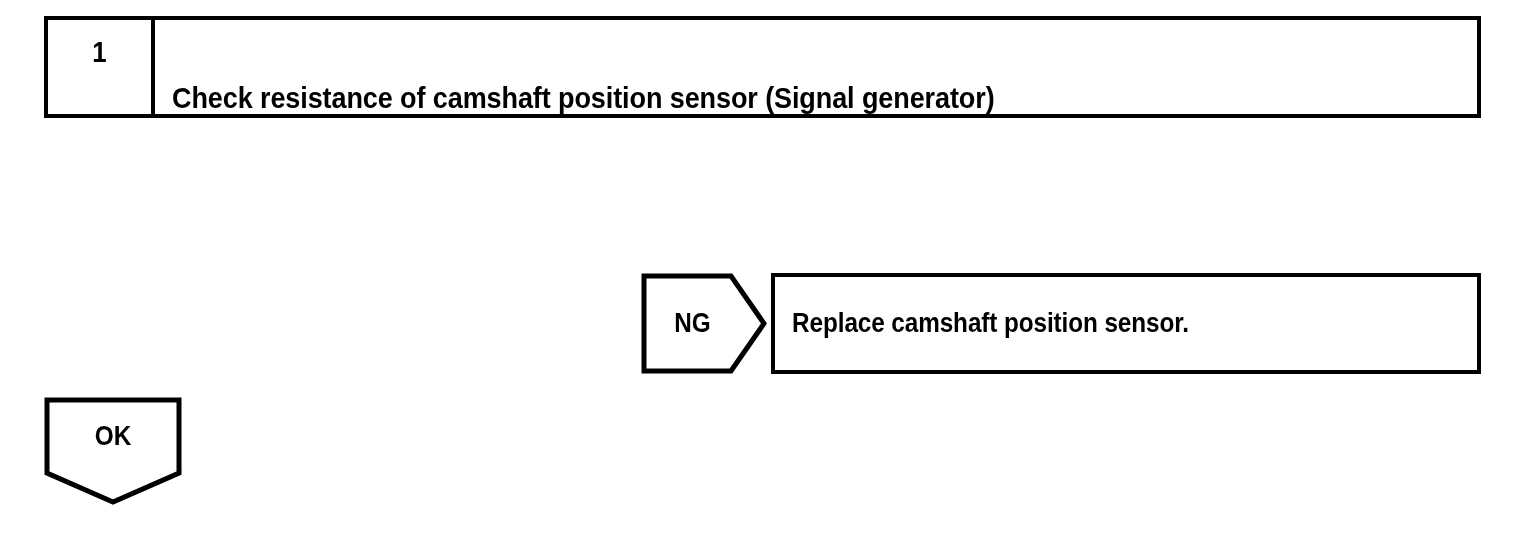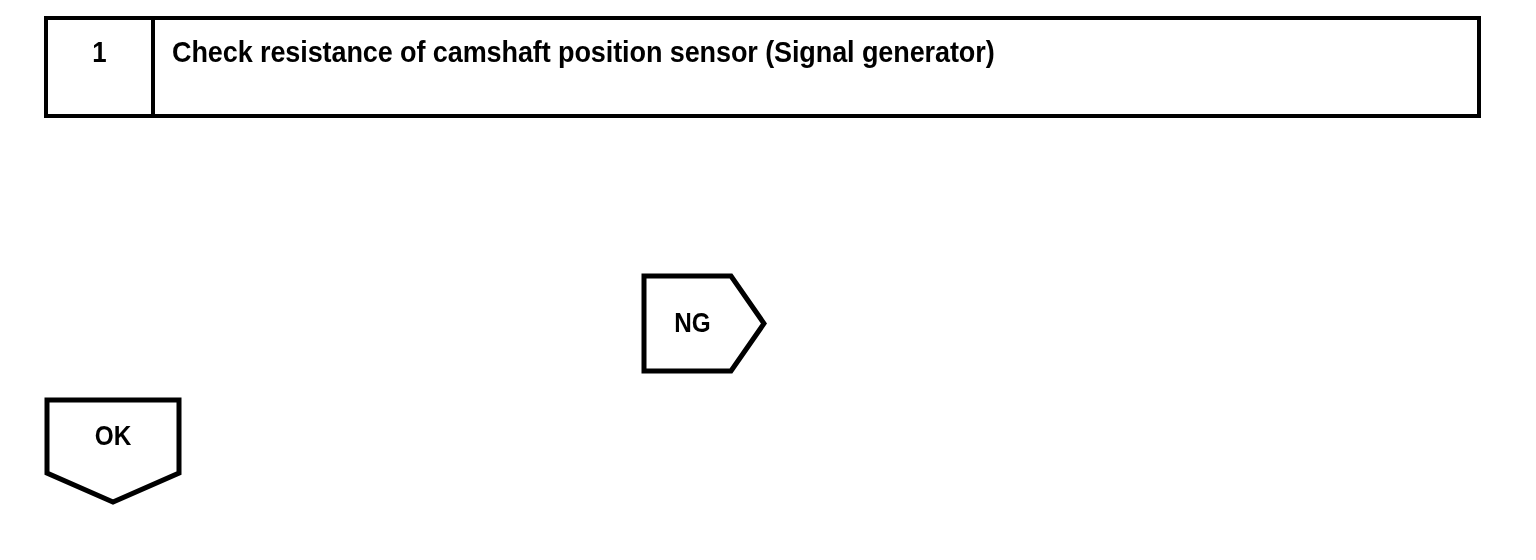--- a/index.html
+++ b/index.html
@@ -45,23 +45,24 @@
     font-size: 30px;
     font-weight: bold;
     letter-spacing: 0px;
     transform: scaleX(0.86);
     transform-origin: center top;
     line-height: 1;
   }
   .step-title-cell {
     flex: 1;
     display: flex;
-    align-items: flex-start;
+    align-items: flex-end;
     padding: 16px 0 0 17px;
     box-sizing: border-box;
+    margin-top: 8px;
   }
   .step-title {
     font-size: 30px;
     font-weight: bold;
     line-height: 1.06;
     letter-spacing: -0.1px;
     transform: scaleX(0.90);
     transform-origin: left top;
     white-space: nowrap;
   }
@@ -183,20 +184,23 @@
   </div>
 
 
   <div class="ng-arrow">
     <svg width="126" height="101" viewBox="0 0 126 101" xmlns="http://www.w3.org/2000/svg">
       <polygon points="3,3 90,3 123,50.5 90,98 3,98" fill="#ffffff" stroke="#000000" stroke-width="5" stroke-linejoin="miter"></polygon>
     </svg>
     <div class="ok-free ng-label">NG</div>
   </div>
 
+  <div class="action-box">
+    <span class="action-text">Replace camshaft position sensor.</span>
+  </div>
 
   <div class="ok-arrow">
     <svg width="138" height="108" viewBox="0 0 138 108" xmlns="http://www.w3.org/2000/svg">
       <polygon points="3,3 135,3 135,76 69,105 3,76" fill="#ffffff" stroke="#000000" stroke-width="5" stroke-linejoin="miter"></polygon>
     </svg>
     <div class="ok-label">OK</div>
   </div>
 
 </div>
 

